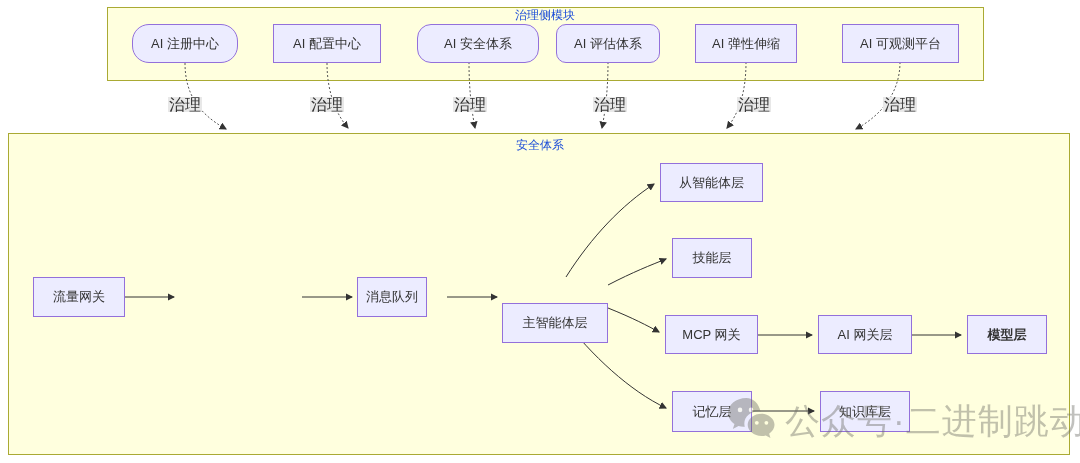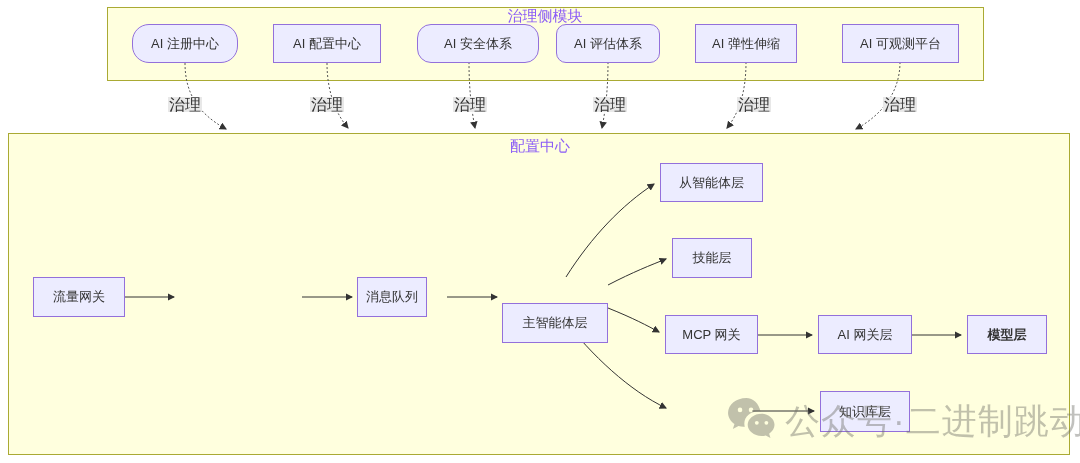--- a/index.html
+++ b/index.html
@@ -7,21 +7,21 @@
     width:1080px;height:463px;background:#ffffff;
     font-family:"Liberation Sans","DejaVu Sans",sans-serif;
     color:#333;overflow:hidden;
   }
   .frame{position:relative;width:1080px;height:463px;}
   .cluster{
     position:absolute;background:#ffffde;border:1px solid #aaaa33;
     box-sizing:border-box;z-index:0;
   }
   .cluster-title{
-    position:absolute;font-size:15px;color:#8b5cf6;white-space:nowrap;
+    position:absolute;font-size:12px;color:#1d4ed8;white-space:nowrap;
     transform:translateX(-50%);z-index:2;
   }
   .edges{position:absolute;left:0;top:0;z-index:1;}
   .node{
     position:absolute;background:#ececff;border:1px solid #9370db;
     box-sizing:border-box;display:flex;align-items:center;justify-content:center;
     font-size:13px;color:#333;white-space:nowrap;z-index:2;
   }
   .edge-label{
     position:absolute;background:#e8e8e8;color:#333;font-size:16px;
@@ -38,21 +38,21 @@
 </style>
 </head>
 <body>
 
 <div class="frame">
 
   <div class="cluster" style="left:107px;top:7px;width:877px;height:74px;"></div>
   <div class="cluster-title" style="left:545px;top:7px;">治理侧模块</div>
 
   <div class="cluster" style="left:8px;top:133px;width:1062px;height:322px;"></div>
-  <div class="cluster-title" style="left:540px;top:137px;">配置中心</div>
+  <div class="cluster-title" style="left:540px;top:137px;">安全体系</div>
 
   <svg class="edges" width="1080" height="463" viewBox="0 0 1080 463">
     <defs>
       <marker id="arrow" viewBox="0 0 10 10" refX="8.5" refY="5" markerWidth="7.5" markerHeight="7.5" orient="auto">
         <path d="M0,0 L10,5 L0,10 z" fill="#333"></path>
       </marker>
     </defs>
 
     <g stroke="#555" stroke-width="1" fill="none" stroke-dasharray="2,2">
       <path d="M185,63 C185,92 197,113 226,129" marker-end="url(#arrow)"></path>
@@ -92,20 +92,21 @@
   <div class="node" style="left:842px;top:24px;width:117px;height:39px;">AI 可观测平台</div>
 
   <div class="node" style="left:33px;top:277px;width:92px;height:40px;">流量网关</div>
   <div class="node" style="left:357px;top:277px;width:70px;height:40px;">消息队列</div>
   <div class="node" style="left:502px;top:277px;width:106px;height:40px;margin-top:26px;">主智能体层</div>
   <div class="node" style="left:660px;top:163px;width:103px;height:39px;">从智能体层</div>
   <div class="node" style="left:672px;top:238px;width:80px;height:40px;">技能层</div>
   <div class="node" style="left:665px;top:315px;width:93px;height:39px;">MCP 网关</div>
   <div class="node" style="left:818px;top:315px;width:94px;height:39px;">AI 网关层</div>
   <div class="node" style="left:967px;top:315px;width:80px;height:39px;font-weight:bold;">模型层</div>
+  <div class="node" style="left:672px;top:391px;width:80px;height:41px;">记忆层</div>
   <div class="node" style="left:820px;top:391px;width:90px;height:41px;">知识库层</div>
 
   <div class="watermark">
     <span>
       <svg width="50" height="46" viewBox="0 0 52 48" fill="none">
         <path d="M20,2 C9.5,2 1,9 1,17.5 C1,22.3 3.6,26.4 7.7,29.2 L6,34.5 L11.9,31.4 C13.5,31.8 15.2,32.1 17,32.1 C17.5,32.1 18,32.1 18.5,32 C18.2,30.9 18,29.8 18,28.6 C18,21.6 24.8,16 33.2,16 C33.8,16 34.3,16 34.9,16.1 C33.4,8 27.3,2 20,2 Z" fill="currentColor"></path>
         <path d="M36,18.5 C28,18.5 21.5,23.7 21.5,30.1 C21.5,36.5 28,41.7 36,41.7 C37.5,41.7 39,41.5 40.3,41.1 L45.3,43.8 L43.9,39.3 C47.3,37.2 49.5,33.8 49.5,30.1 C49.5,23.7 43,18.5 36,18.5 Z" fill="currentColor"></path>
         <circle cx="13.5" cy="14.5" r="2.4" fill="#ffffde"></circle>
         <circle cx="25" cy="14.5" r="2.4" fill="#ffffde"></circle>
         <circle cx="31" cy="28" r="2" fill="#ffffde"></circle>

